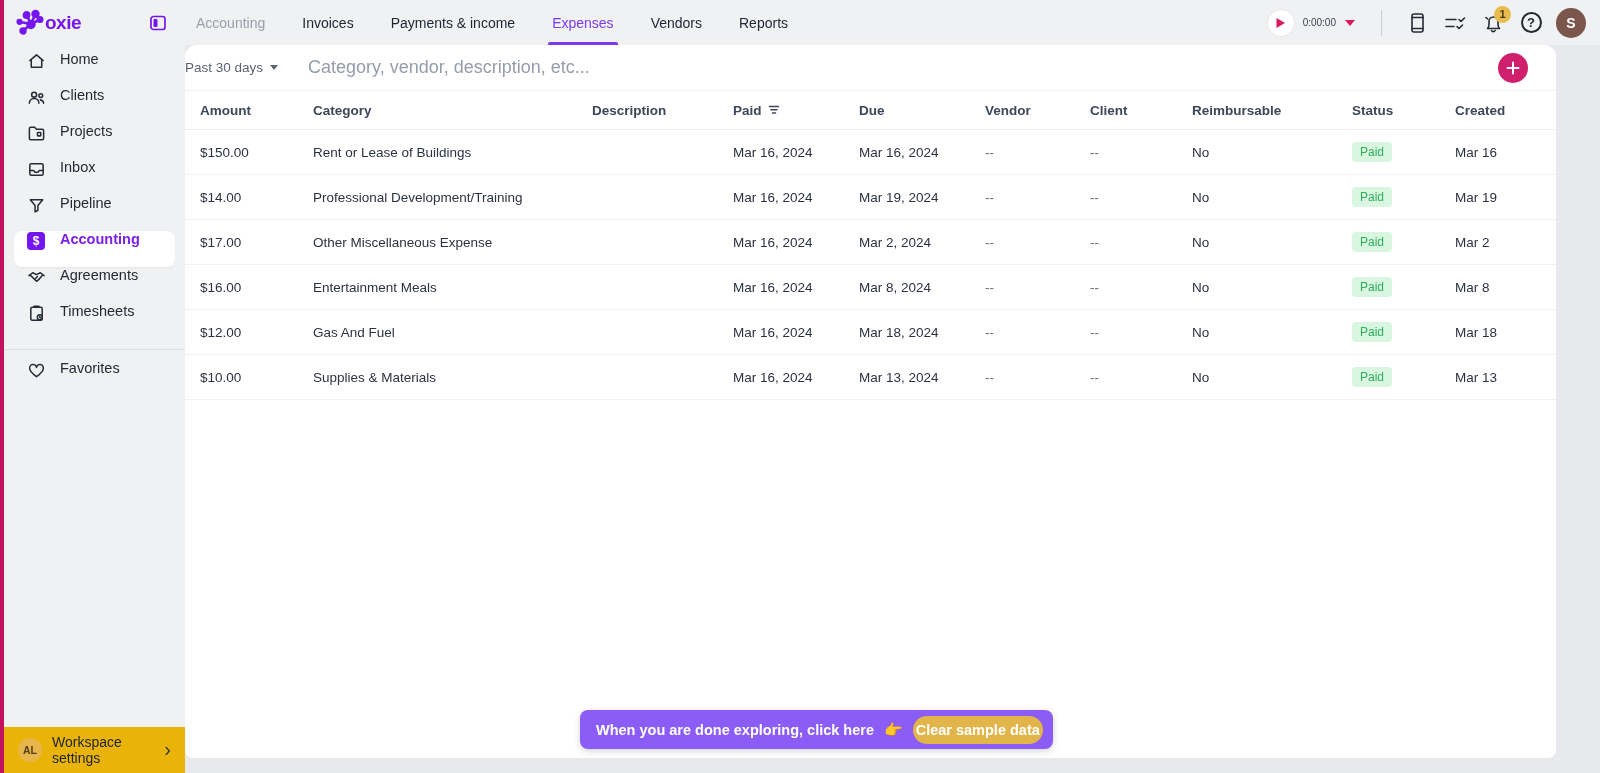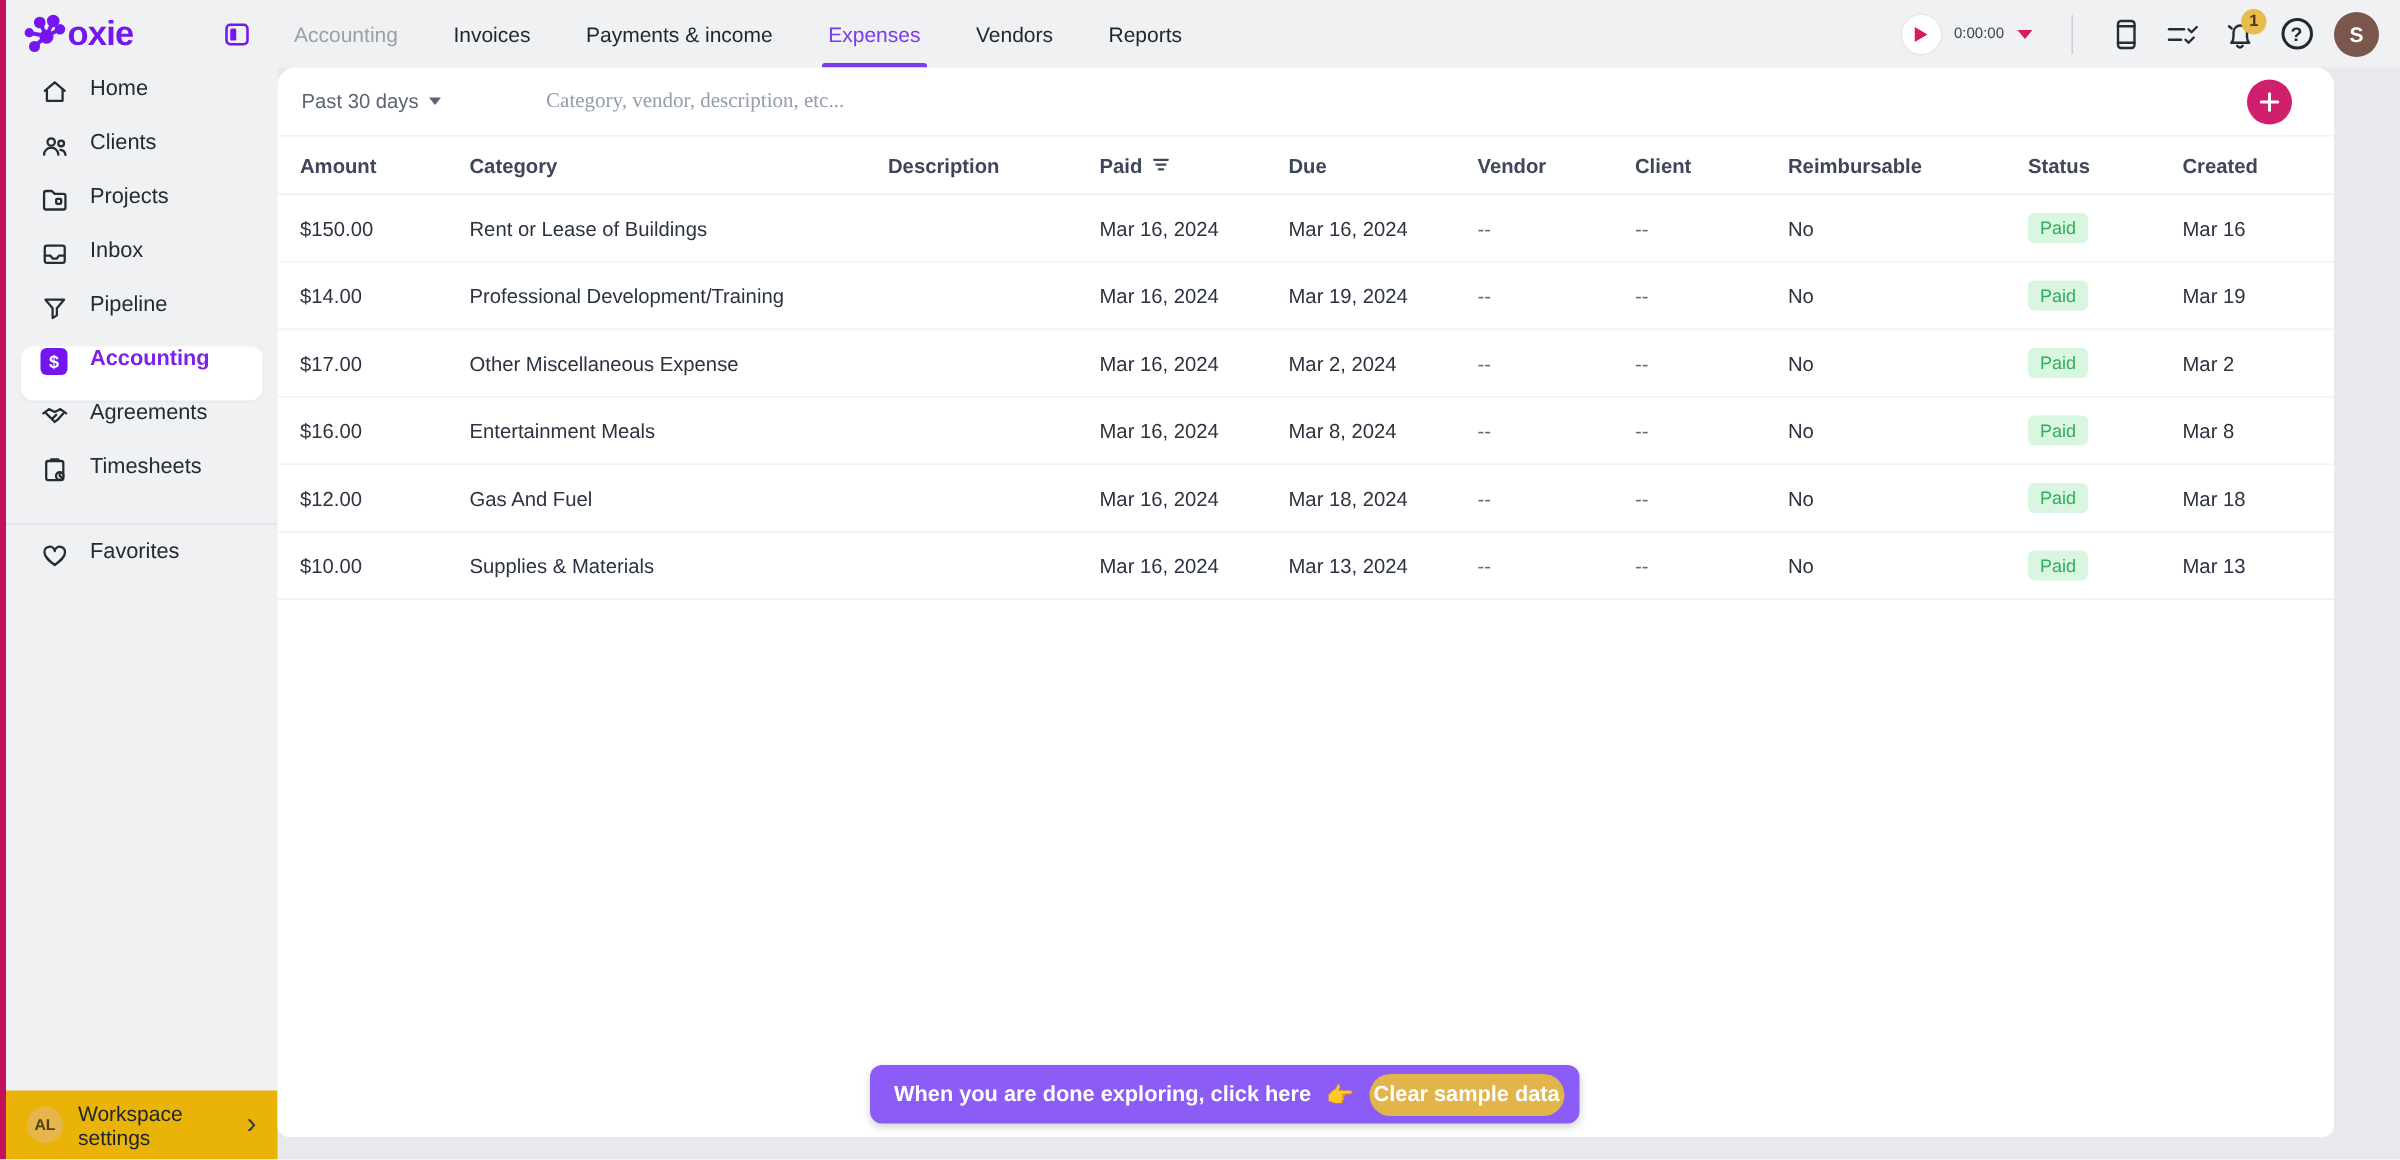--- a/index.html
+++ b/index.html
@@ -10,21 +10,21 @@
     color:#222a35;
     font-size:14px;
     position:relative;
   }
   
   .edge-stripe { position:absolute; left:0; top:0; width:4px; height:773px; background:#c2125f; z-index:50; }
 
   
   .topbar { position:absolute; left:4px; top:0; right:0; height:45px; background:#eff1f3; display:flex; align-items:center; }
   .logo-wrap { display:flex; align-items:center; gap:2px; padding-left:12px; width:140px; }
-  .logo-text { color:#7516f0; font-size:23px; font-weight:bold; letter-spacing:-0.5px; margin-left:-3px; }
+  .logo-text { color:#7516f0; font-size:19px; font-weight:bold; letter-spacing:-0.5px; margin-left:-3px; }
   .collapse-btn { margin-left:4px; margin-right:28px; cursor:pointer; display:flex; align-items:center; }
 
   .topnav { display:flex; align-items:center; gap:37px; height:45px; }
   .topnav .nav-item { font-size:14px; color:#1d2530; cursor:pointer; height:45px; display:flex; align-items:center; position:relative; }
   .topnav .nav-item.muted { color:#9aa1ab; }
   .topnav .nav-item.active { color:#7c3aed; }
   .topnav .nav-item.active::after { content:""; position:absolute; left:-4px; right:-4px; bottom:0; height:3px; background:#7c3aed; border-radius:2px 2px 0 0; }
 
   .topbar-right { margin-left:auto; display:flex; align-items:center; padding-right:14px; }
   .timer { display:flex; align-items:center; gap:9px; margin-right:18px; }
@@ -46,24 +46,24 @@
   .side-icon { width:20px; height:20px; display:flex; align-items:center; justify-content:center; flex:0 0 20px; }
   .acct-icon { width:18px; height:18px; border-radius:4px; background:#7516f0; color:#fff; font-size:12px; font-weight:bold; display:flex; align-items:center; justify-content:center; }
 
   .workspace-bar { position:absolute; left:4px; bottom:0; width:181px; height:46px; background:#eab308; display:flex; align-items:center; gap:10px; padding:0 14px; cursor:pointer; }
   .ws-avatar { width:24px; height:24px; border-radius:50%; background:#e6b64c; color:#53400f; font-size:10.5px; font-weight:bold; display:flex; align-items:center; justify-content:center; }
   .ws-label { font-size:14px; color:#1d242e; flex:1; }
   .ws-chevron { font-size:20px; color:#353b45; line-height:1; margin-top:-2px; }
 
   
   .content { position:absolute; left:185px; top:45px; width:1371px; height:713px; background:#ffffff; border-radius:12px 12px 8px 8px; }
-  .filterbar { height:45px; display:flex; align-items:center; padding:0 16px;gap:40px; }
+  .filterbar { height:45px; display:flex; align-items:center; padding:0 0; }
   .range-select { display:flex; align-items:center; gap:7px; color:#5b6472; font-size:13.5px; cursor:pointer; margin-right:30px; }
   .range-caret { width:0; height:0; border-left:4px solid transparent; border-right:4px solid transparent; border-top:5px solid #5b6472; }
-  .search-input { border:none; outline:none; font-family:Liberation Serif, serif; font-size:14px; color:#4c1d95; flex:1; background:transparent; }
+  .search-input { border:none; outline:none; font-family:Liberation Sans, sans-serif; font-size:18px; color:#4c1d95; flex:1; background:transparent; }
   .search-input::placeholder { color:#939dab; }
   .add-btn { position:absolute; top:8px; right:28px; width:30px; height:30px; border-radius:50%; background:#cf1f6d; color:#fff; display:flex; align-items:center; justify-content:center; cursor:pointer; }
   .add-btn svg { display:block; }
 
   
   .grid-row { display:grid; grid-template-columns:113px 279px 141px 126px 126px 105px 102px 160px 103px 1fr; align-items:center; padding-left:15px; }
   .thead { height:40px; border-top:1px solid #f1f2f4; border-bottom:1px solid #eceef0; color:#3d4759; font-size:13.5px; font-weight:bold; }
   .th { display:flex; align-items:center; gap:6px; }
   .trow { height:45px; border-bottom:1px solid #f1f2f4; font-size:13.5px; color:#2c3340; cursor:pointer; }
   .cell-dim { color:#646b76; }

